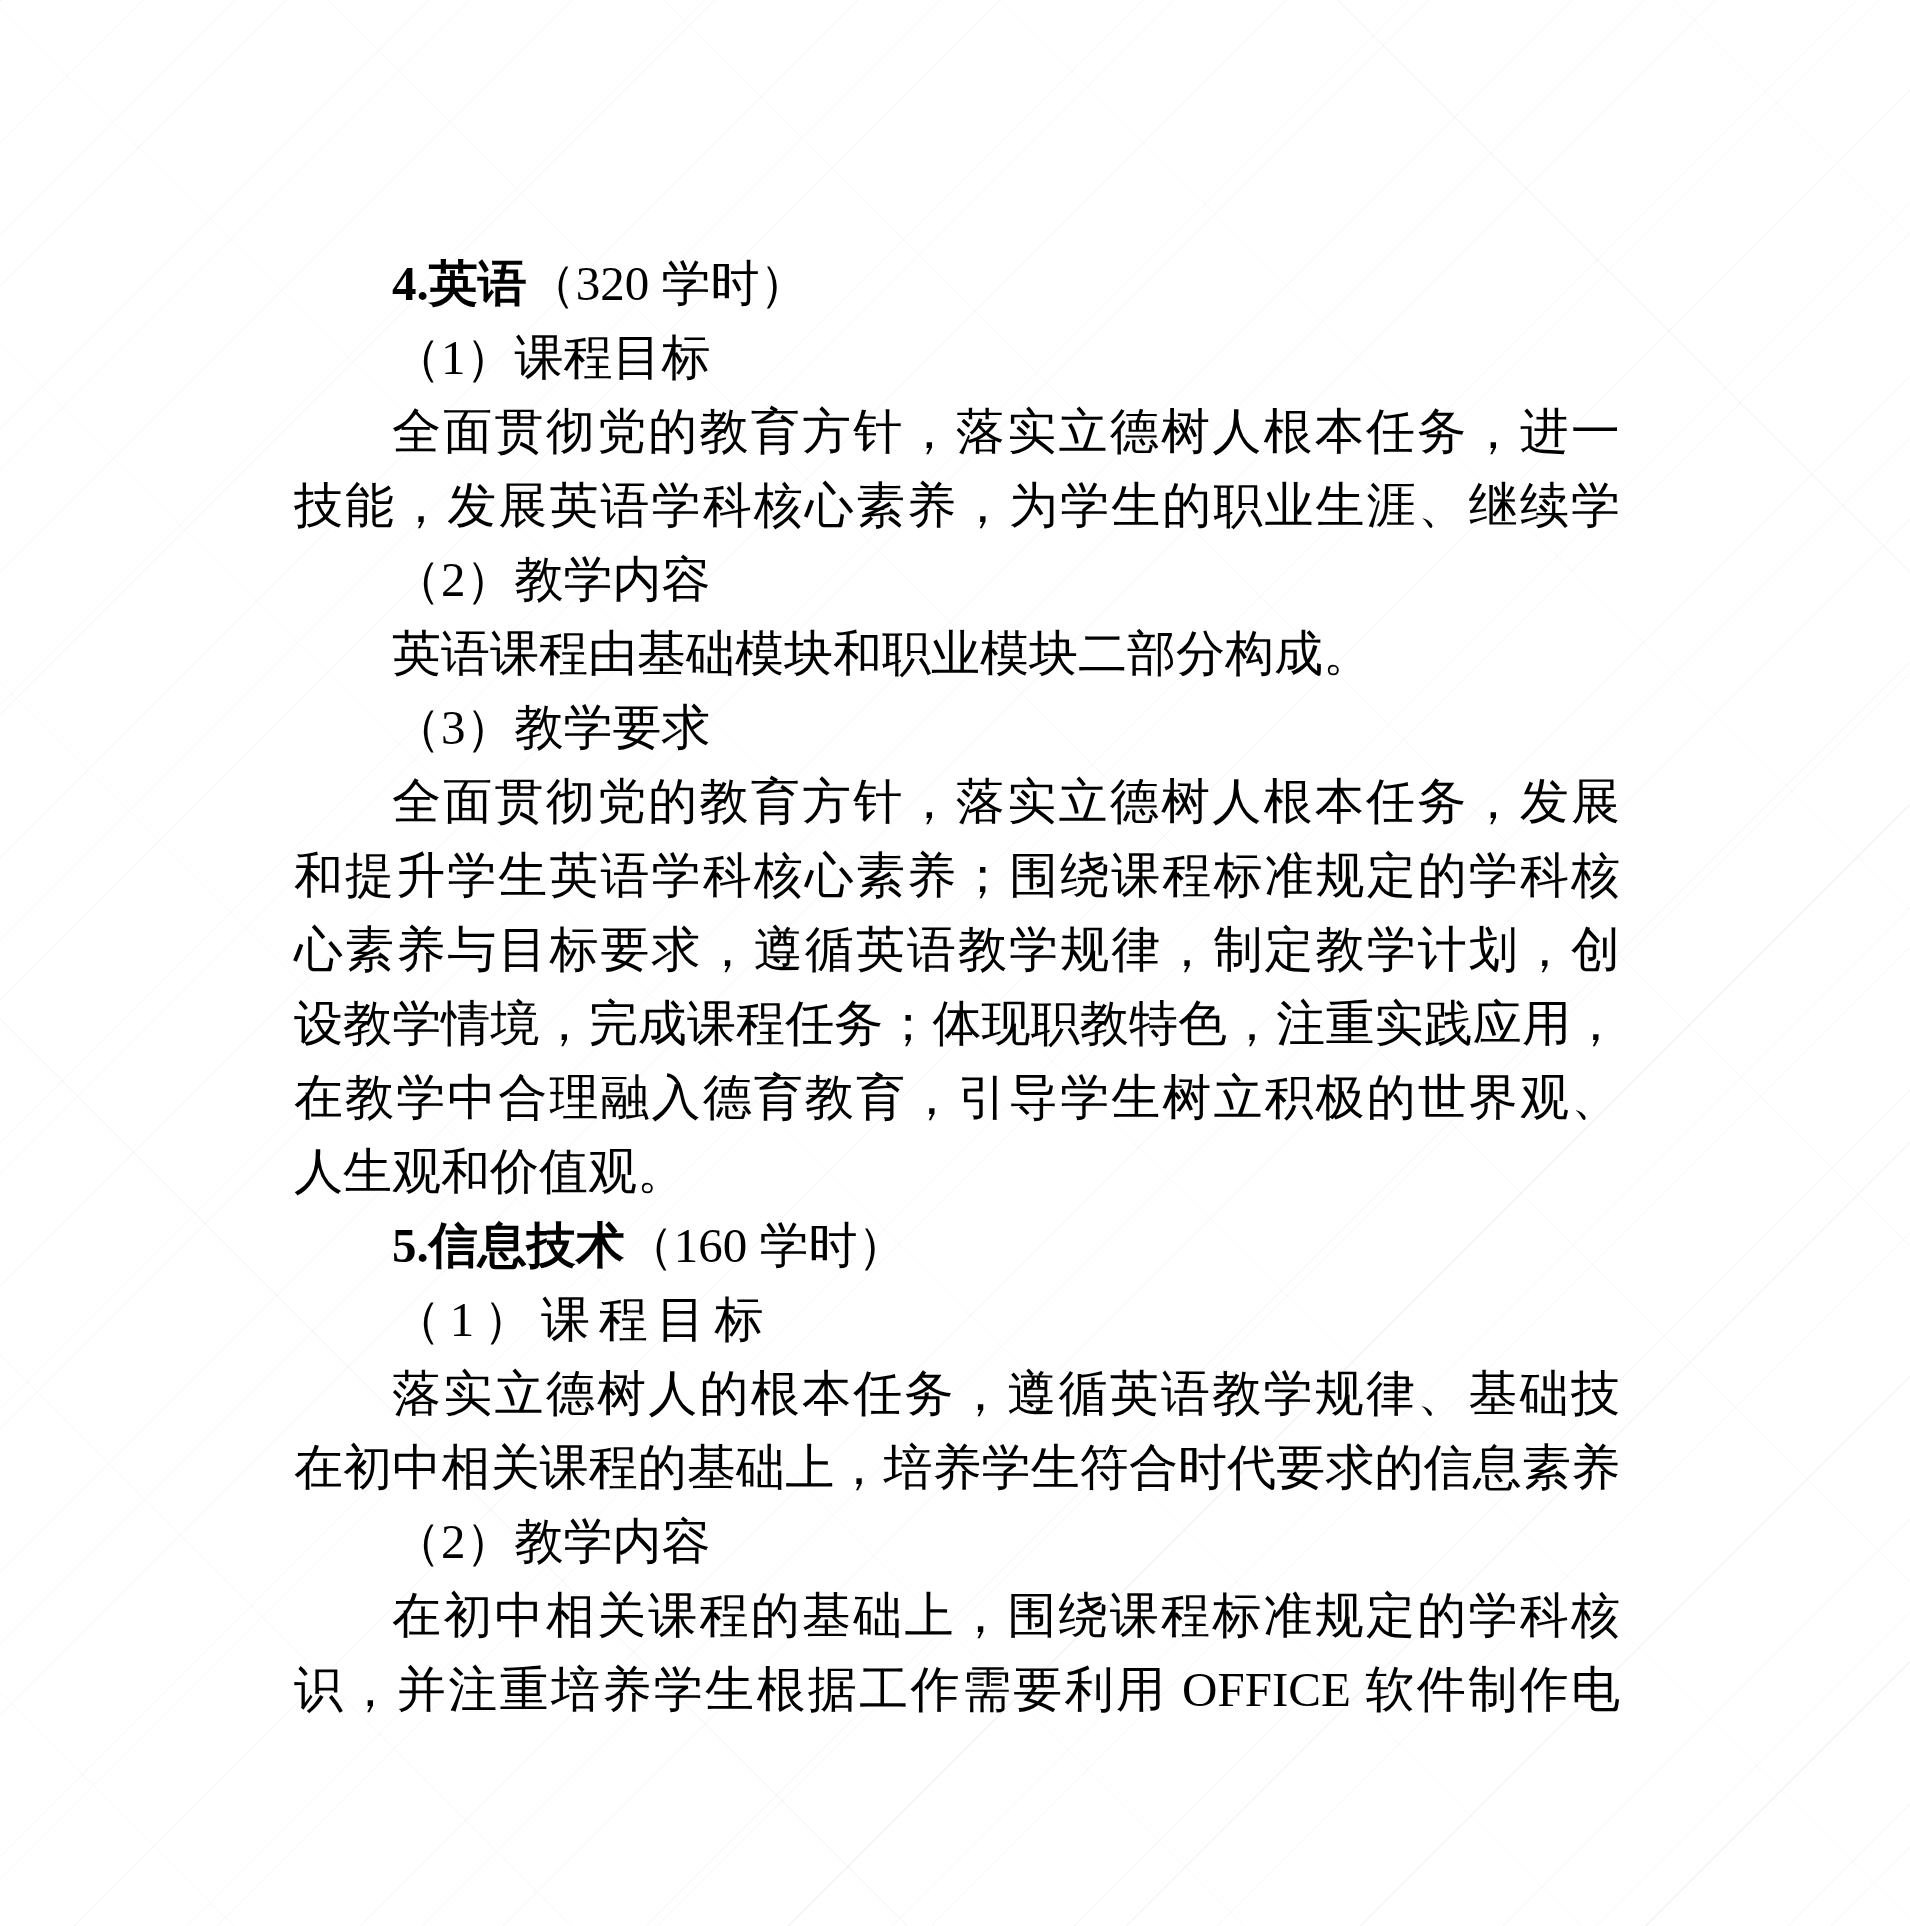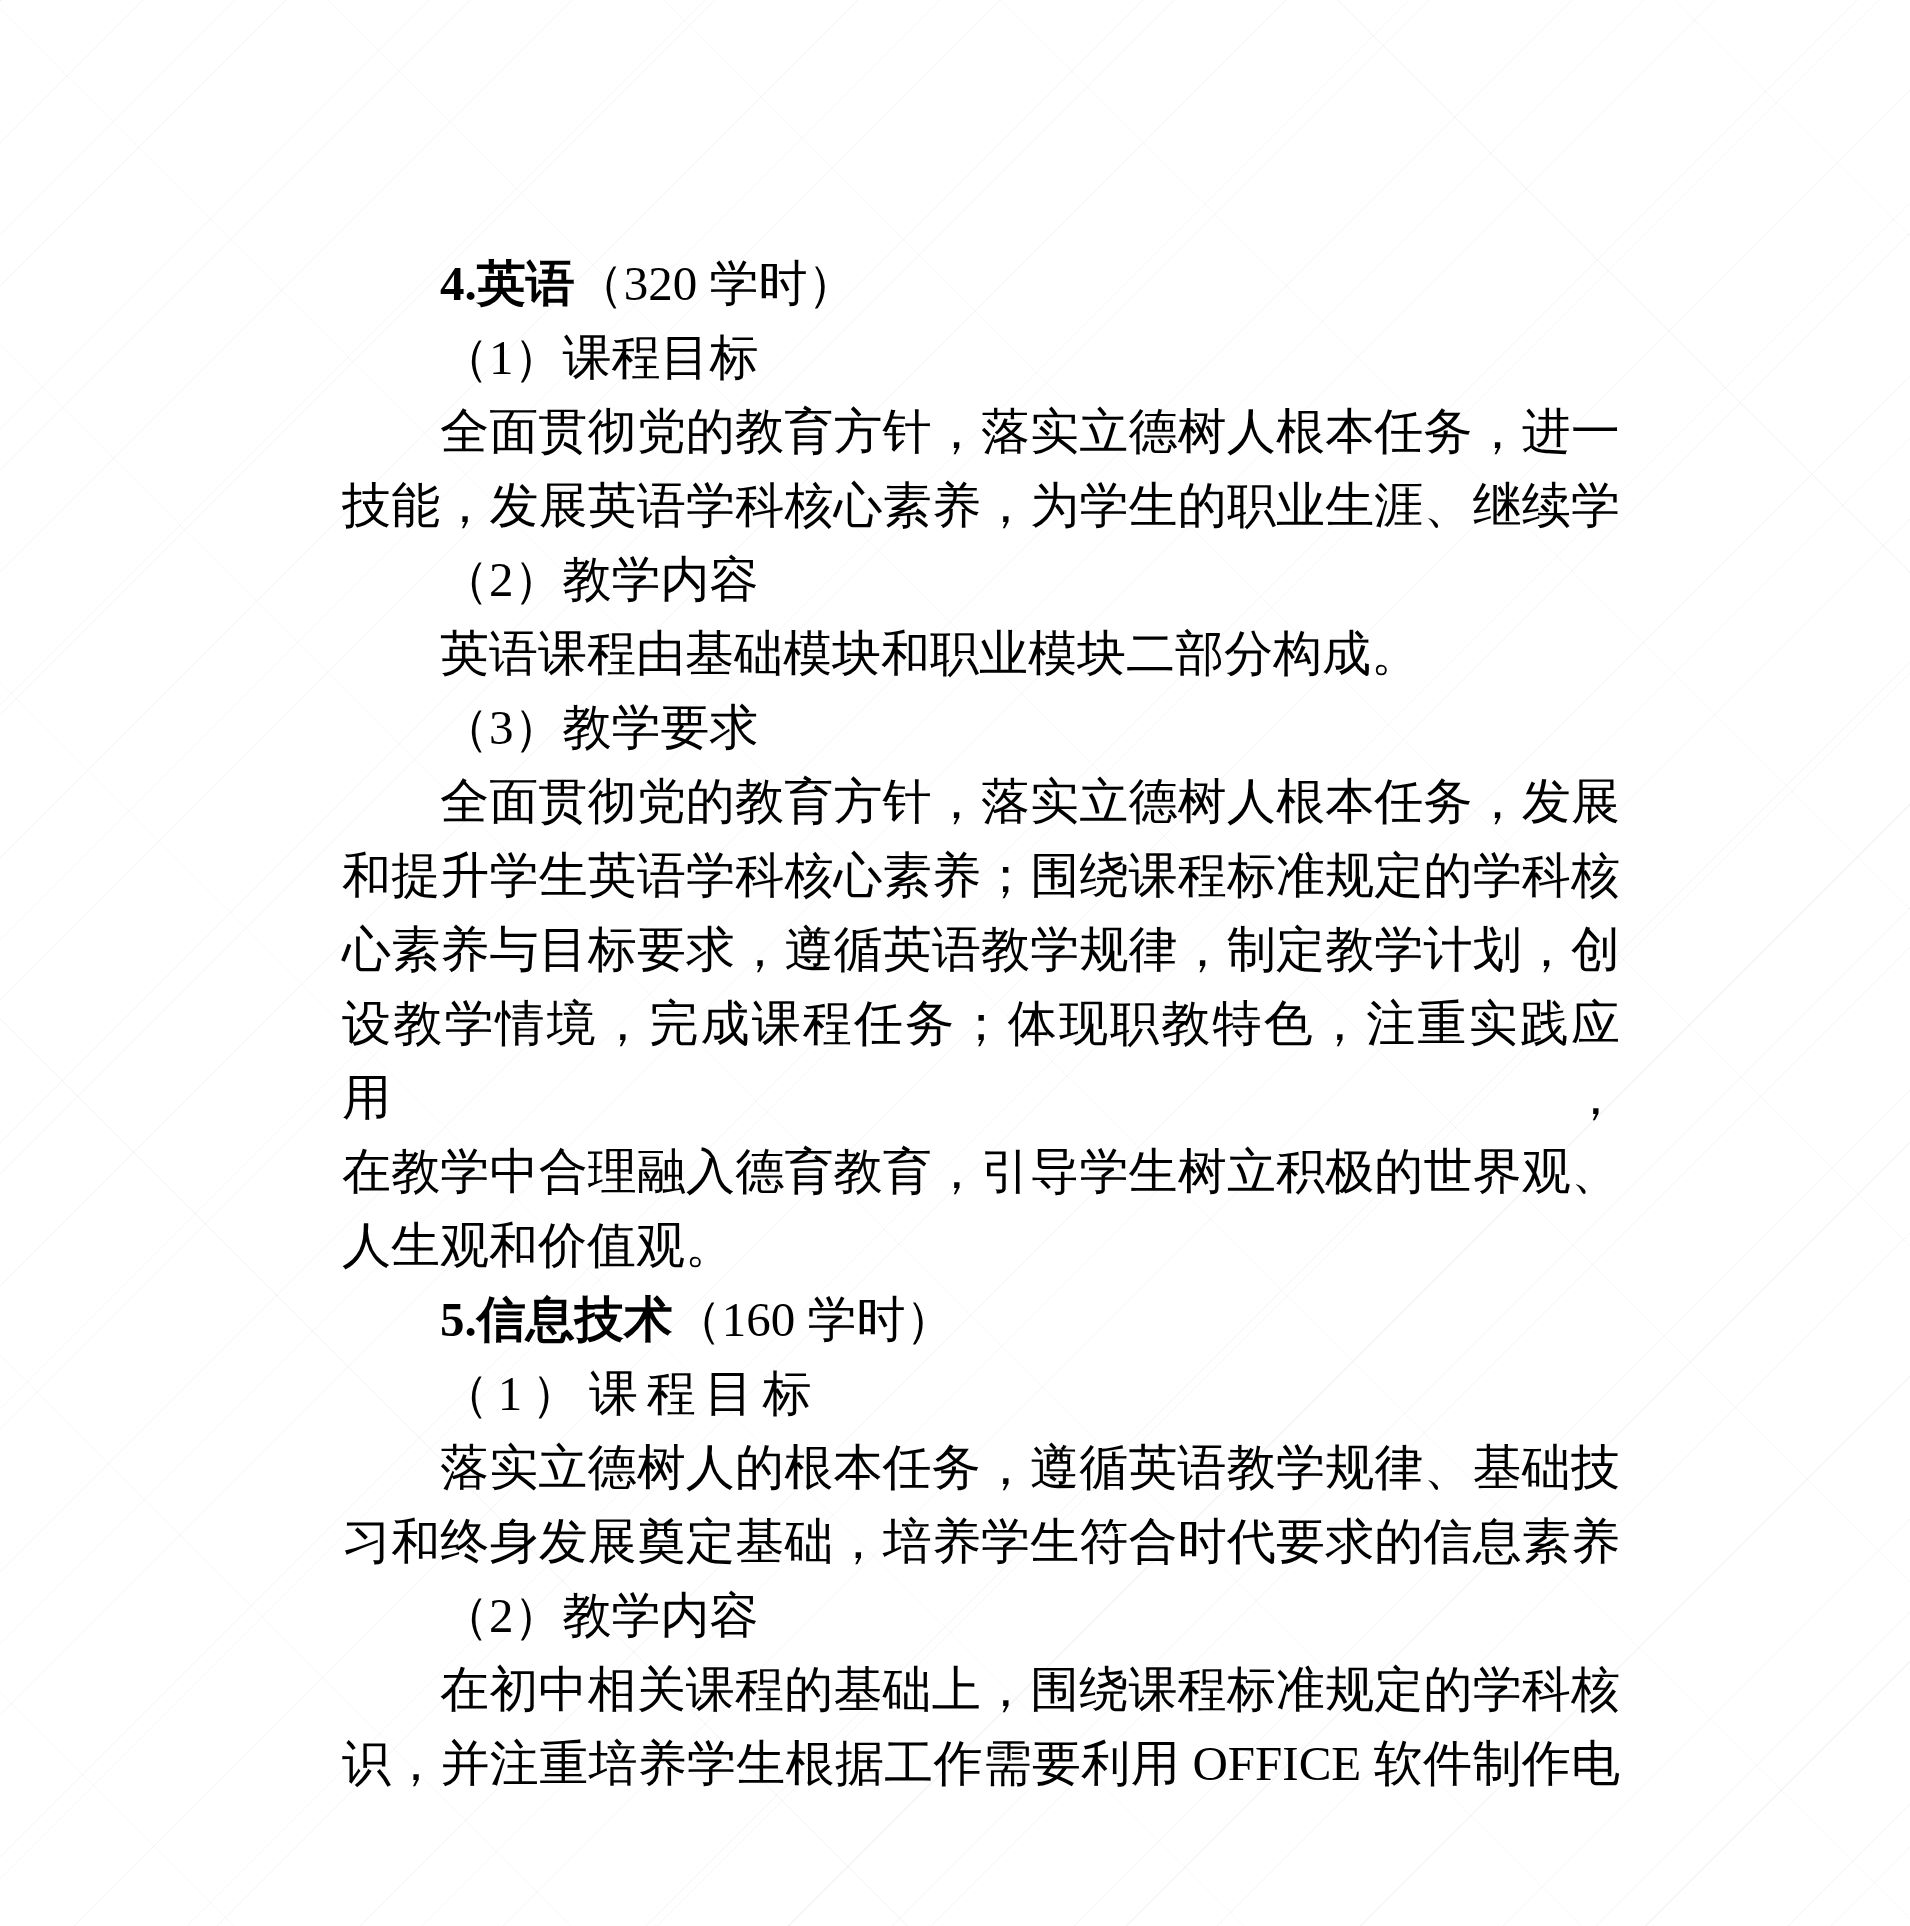--- a/index.html
+++ b/index.html
@@ -31,21 +31,21 @@
     position: absolute;
     left: 294px;
     top: 247px;
     width: 1326px;
     font-family: "Liberation Serif", "DejaVu Serif", serif;
     font-size: 49px;
     line-height: 74px;
     letter-spacing: 0;
     color: #000000;
   }
-  .line { min-height: 74px; margin-left: 48px; }
+  .line { min-height: 74px; }
   .indent { text-indent: 98px; }
   .just { text-align: justify; text-align-last: justify; }
   .heading .b { font-weight: 700; }
   .sub { font-weight: 400; }
   .spaced { letter-spacing: 0.18em; }
 </style>
 </head>
 <body>
 
 <div class="page">
@@ -68,21 +68,21 @@
     <div class="line body just">和提升学生英语学科核心素养；围绕课程标准规定的学科核</div>
     <div class="line body just">心素养与目标要求，遵循英语教学规律，制定教学计划，创</div>
     <div class="line body just">设教学情境，完成课程任务；体现职教特色，注重实践应用，</div>
     <div class="line body just">在教学中合理融入德育教育，引导学生树立积极的世界观、</div>
     <div class="line body">人生观和价值观。</div>
 
     <div class="line heading indent"><span class="b">5.信息技术</span><span>（160 学时）</span></div>
 
     <div class="line sub indent spaced">（1）课程目标</div>
     <div class="line body indent just">落实立德树人的根本任务，遵循英语教学规律、基础技</div>
-    <div class="line body just">习和终身发展奠定基础，培养学生符合时代要求的信息素养</div>
+    <div class="line body just">在初中相关课程的基础上，培养学生符合时代要求的信息素养</div>
 
     <div class="line sub indent">（2）教学内容</div>
     <div class="line body indent just">在初中相关课程的基础上，围绕课程标准规定的学科核</div>
     <div class="line body just">识，并注重培养学生根据工作需要利用 OFFICE 软件制作电</div>
 
   </div>
 </div>
 
 
 </body></html>

